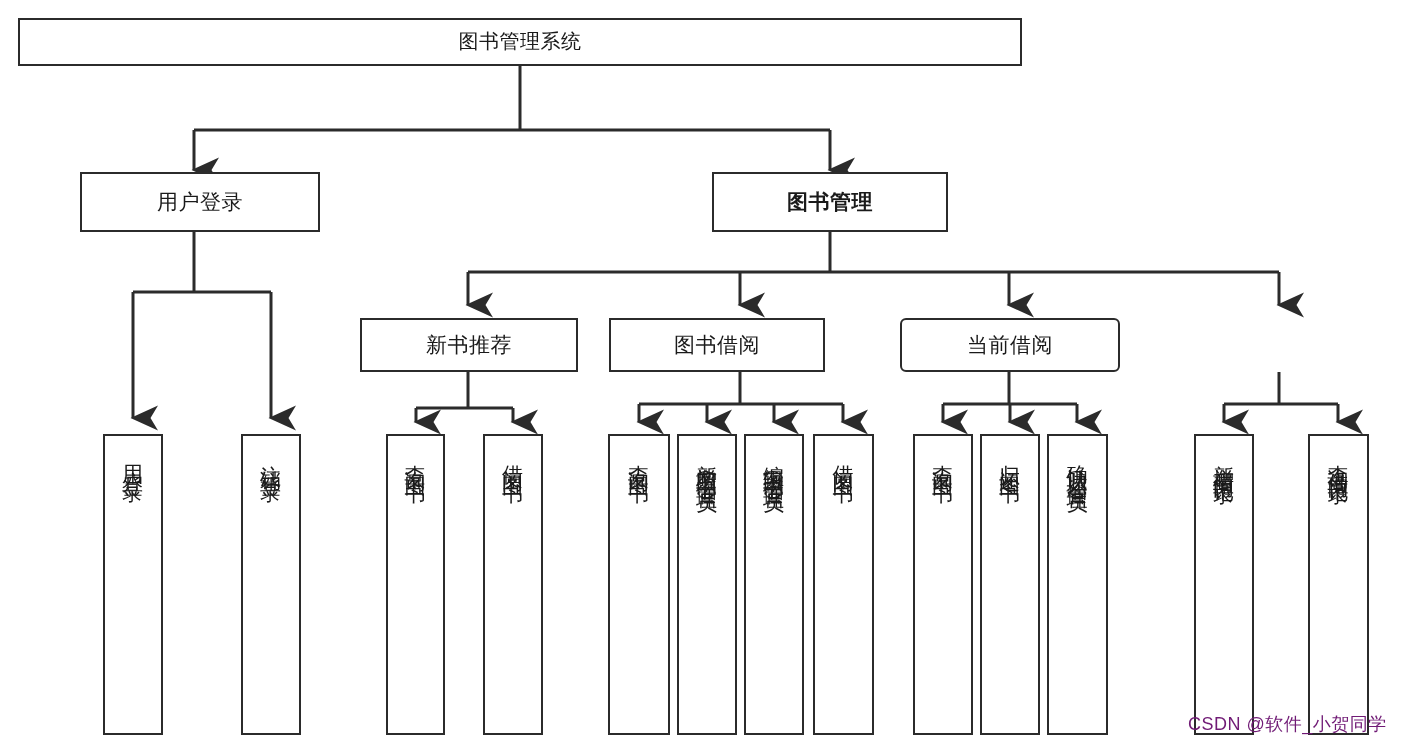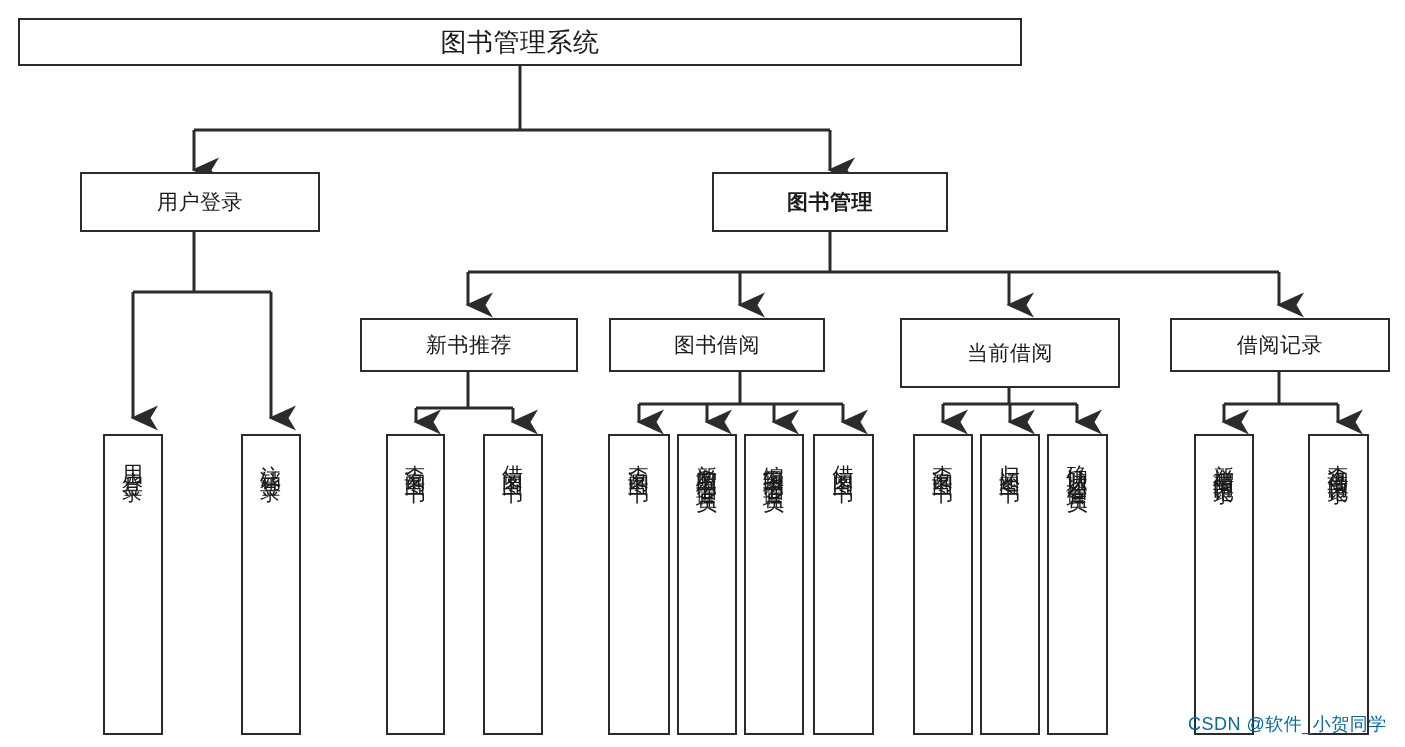--- a/index.html
+++ b/index.html
@@ -38,21 +38,21 @@
     text-align: center;
     z-index: 2;
   }
   .node-label {
     display: block;
     line-height: 1.18;
     letter-spacing: 0.5px;
     color: #1a1a1a;
     white-space: pre-line;
   }
-  .node.level-0 .node-label { font-size: 26px; text-align: right; }
+  .node.level-0 .node-label { font-size: 20px; text-align: right; }
   .node.level-1 .node-label { font-size: 21px; }
   .node.level-2 .node-label { font-size: 21px; }
 
   .node.leaf {
     padding: 12px 2px;
     align-items: flex-start;
     justify-content: center;
   }
   .node.leaf .node-label {
     writing-mode: vertical-rl;
@@ -64,21 +64,21 @@
     white-space: nowrap;
   }
   .node.leaf.tall .node-label {
     letter-spacing: 4px;
   }
   .watermark {
     position: absolute;
     left: 1188px;
     top: 712px;
     font-size: 18px;
-    color: #0369a1;
+    color: #701a75;
     letter-spacing: 0.5px;
     white-space: nowrap;
     z-index: 5;
     user-select: none;
   }
 </style>
 </head>
 <body>
 
 <div id="diagram-root">
@@ -145,25 +145,22 @@
   <div class="node level-1" style="left:712px; top:172px; width:236px; height:60px;font-weight:bold;">
     <span class="node-label">图书管理</span>
   </div>
 
   <div class="node level-2" style="left:360px; top:318px; width:218px; height:54px;font-family:Liberation Serif, serif;">
     <span class="node-label">新书推荐</span>
   </div>
   <div class="node level-2" style="left:609px; top:318px; width:216px; height:54px;">
     <span class="node-label">图书借阅</span>
   </div>
-  <div class="node level-2" style="left:900px; top:318px; width:220px; height:70px;">
+  <div class="node level-2" style="left:900px; top:318px; width:220px; height:54px;border-radius:6px;">
     <span class="node-label">当前借阅</span>
-  </div>
-  <div class="node level-2" style="left:1170px; top:318px; width:220px; height:54px;">
-    <span class="node-label">借阅记录</span>
   </div>
 
   <div class="node leaf" style="left:103px; top:434px; width:60px; height:301px;">
     <span class="node-label">用户登录</span>
   </div>
   <div class="node leaf" style="left:241px; top:434px; width:60px; height:301px;">
     <span class="node-label">注销登录</span>
   </div>
 
   <div class="node leaf" style="left:386px; top:434px; width:59px; height:301px;">

